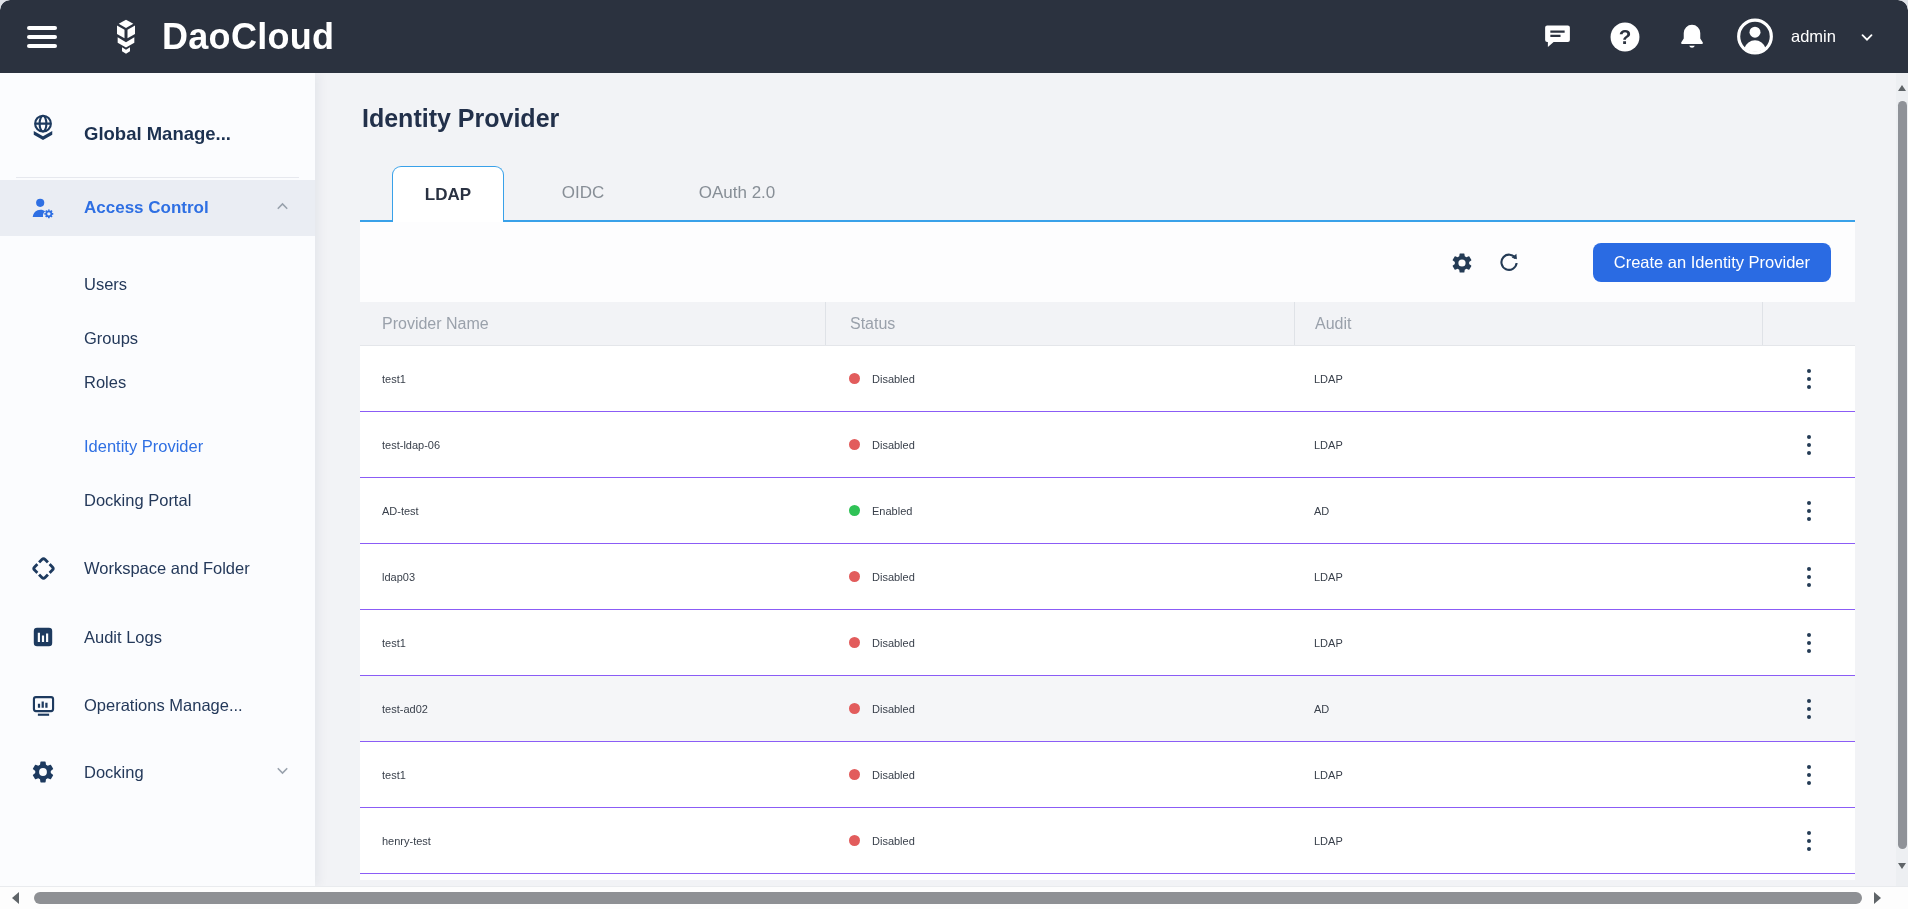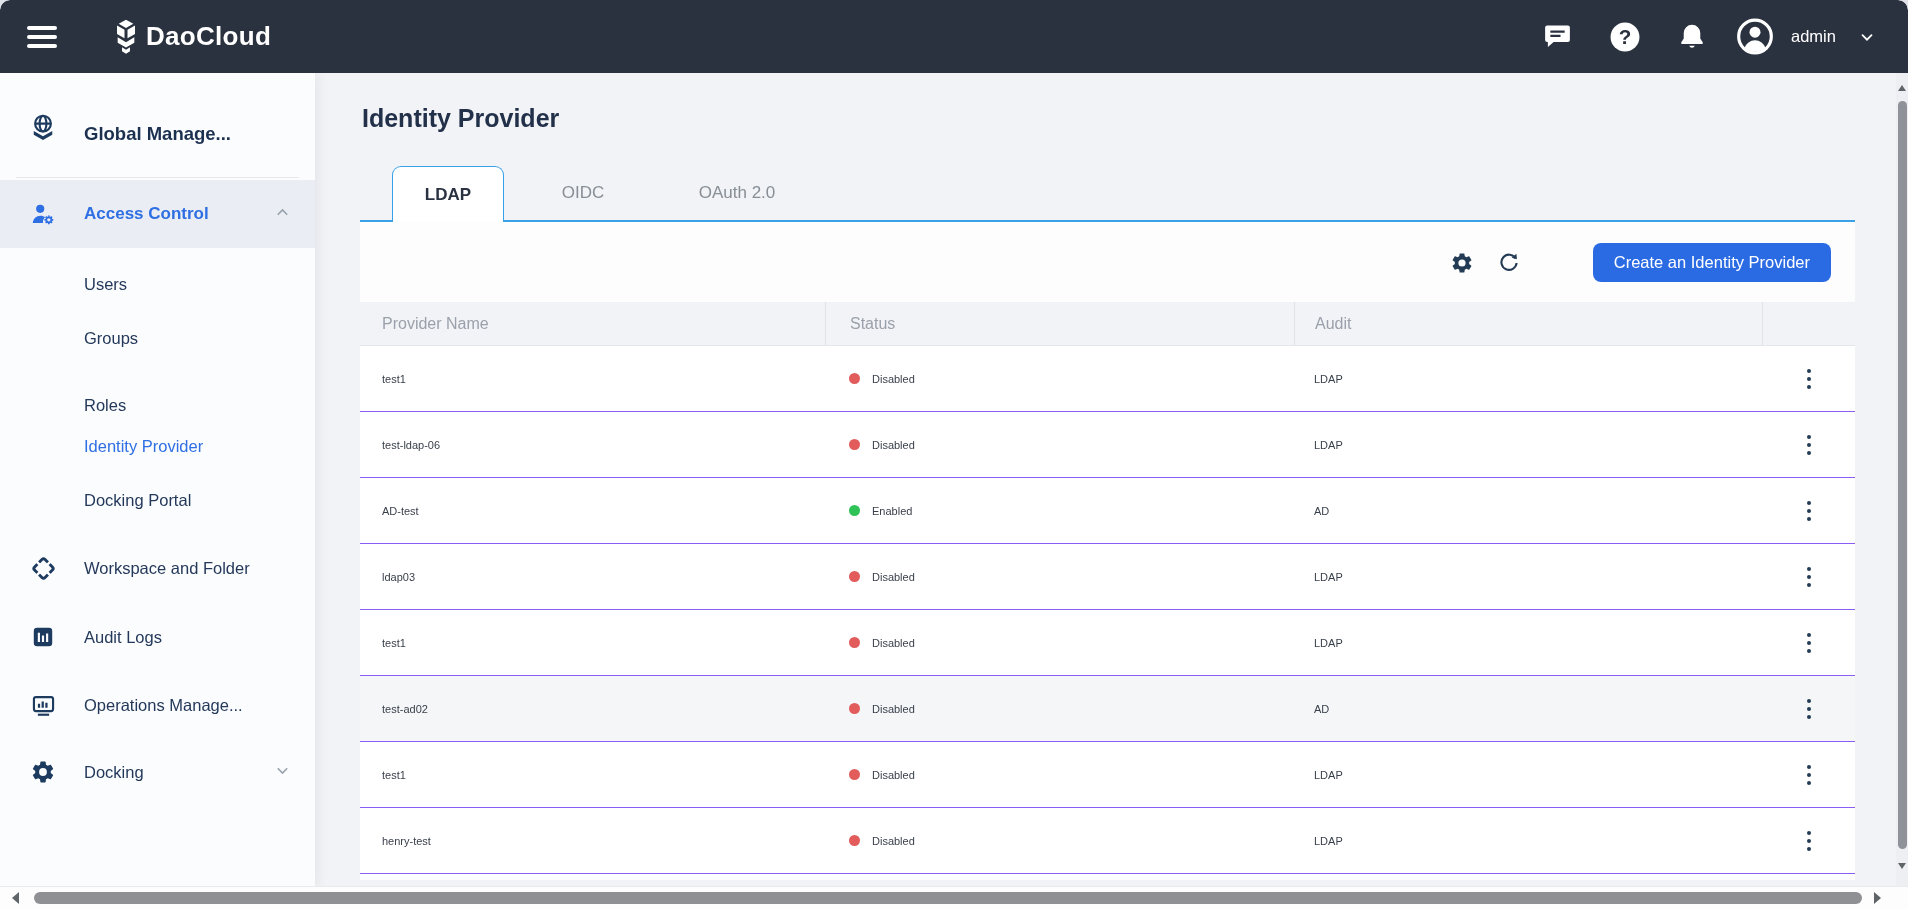--- a/index.html
+++ b/index.html
@@ -5,40 +5,40 @@
   html,body{margin:0;padding:0;background:#dfe2e8;font-family:"Liberation Sans","DejaVu Sans",sans-serif;}
   *{box-sizing:border-box;}
   button{font-family:inherit;border:0;background:none;padding:0;cursor:pointer;}
   .screen{position:relative;width:1908px;height:909px;background:#f2f3f6;overflow:hidden;border-radius:10px 10px 0 0;}
 
   
   .topbar{position:absolute;left:0;top:0;width:1908px;height:73px;background:#2b323f;border-radius:10px 10px 0 0;z-index:20;}
   .hamburger{position:absolute;left:27px;top:26px;width:30px;height:22px;display:flex;flex-direction:column;justify-content:space-between;}
   .hamburger i{display:block;height:3.6px;border-radius:2px;background:#fff;}
   .logo-svg{position:absolute;left:106px;top:17px;}
-  .brand{position:absolute;left:146px;top:0;height:56px;line-height:73px;color:#fff;font-size:26px;font-weight:700;letter-spacing:.3px;}
+  .brand{position:absolute;left:162px;top:0;height:56px;line-height:73px;color:#fff;font-size:36px;font-weight:700;letter-spacing:.3px;}
   .tb-icon{position:absolute;top:0;height:73px;display:flex;align-items:center;justify-content:center;width:40px;}
   .tb-chat{left:1537px;} .tb-help{left:1605px;} .tb-bell{left:1672px;} .tb-avatar{left:1735px;}
   .tb-user{position:absolute;left:1791px;top:0;height:73px;line-height:73px;color:#fff;font-size:16.5px;}
   .tb-caret{position:absolute;left:1858px;top:0;height:73px;display:flex;align-items:center;}
 
   
   .sidebar{position:absolute;left:0;top:73px;width:315px;height:813px;background:#fbfcfe;box-shadow:4px 0 10px rgba(25,35,60,.06);z-index:10;}
   .side-row{position:absolute;left:0;width:315px;height:54px;display:flex;align-items:center;cursor:pointer;}
   .side-row .ic{position:absolute;left:28px;width:30px;display:flex;justify-content:center;}
   .side-row .lbl{position:absolute;left:84px;font-size:16.5px;color:#24395a;white-space:nowrap;}
   .product .lbl{font-size:18.5px;font-weight:700;color:#1c3150;margin-top:14px;}
   .divider{position:absolute;left:16px;top:104px;width:283px;height:1px;background:#e6e8ee;}
-  .ac-band{position:absolute;left:0;top:107px;width:315px;height:68px;background:#eaedf3;display:flex;align-items:center;cursor:pointer;}
+  .ac-band{position:absolute;left:0;top:107px;width:315px;height:56px;background:#eaedf3;display:flex;align-items:center;cursor:pointer;}
   .ac-band .ic{position:absolute;left:28px;width:30px;display:flex;justify-content:center;}
   .ac-band .lbl{position:absolute;left:84px;font-size:17px;font-weight:600;color:#2e6fe3;}
   .chev{position:absolute;left:274px;}
   .sub .lbl{font-weight:400;}
   .sub-active .lbl{color:#2e6fe3;}
-  .t-users{top:184px;} .t-groups{top:238px;} .t-roles{top:305px;} .t-idp{top:346px;} .t-dock{top:400px;}
+  .t-users{top:184px;} .t-groups{top:238px;} .t-roles{top:282px;} .t-idp{top:346px;} .t-dock{top:400px;}
   .t-ws{top:468px;} .t-audit{top:537px;} .t-ops{top:605px;} .t-set{top:672px;}
 
   
   .page-title{position:absolute;left:362px;top:104px;font-size:25px;font-weight:700;color:#22304a;z-index:1;}
   .tabline{position:absolute;left:360px;top:220px;width:1495px;height:2px;z-index:1;}
   .tab-active{position:absolute;left:392px;top:166px;width:112px;height:56px;background:#fff;border:1px solid #39a1e9;border-bottom:none;border-radius:9px 9px 0 0;z-index:2;text-align:center;line-height:53px;font-size:17px;font-weight:700;color:#2a3242;cursor:pointer;}
   .tab{position:absolute;top:166px;height:54px;line-height:54px;text-align:center;font-size:17px;color:#878e96;cursor:pointer;z-index:1;}
   .tab-oidc{left:540px;width:86px;} .tab-oauth{left:672px;width:130px;}
 
   .card{position:absolute;left:360px;top:222px;width:1495px;height:658px;background:#fdfdfe;z-index:1;text-decoration:underline;}

